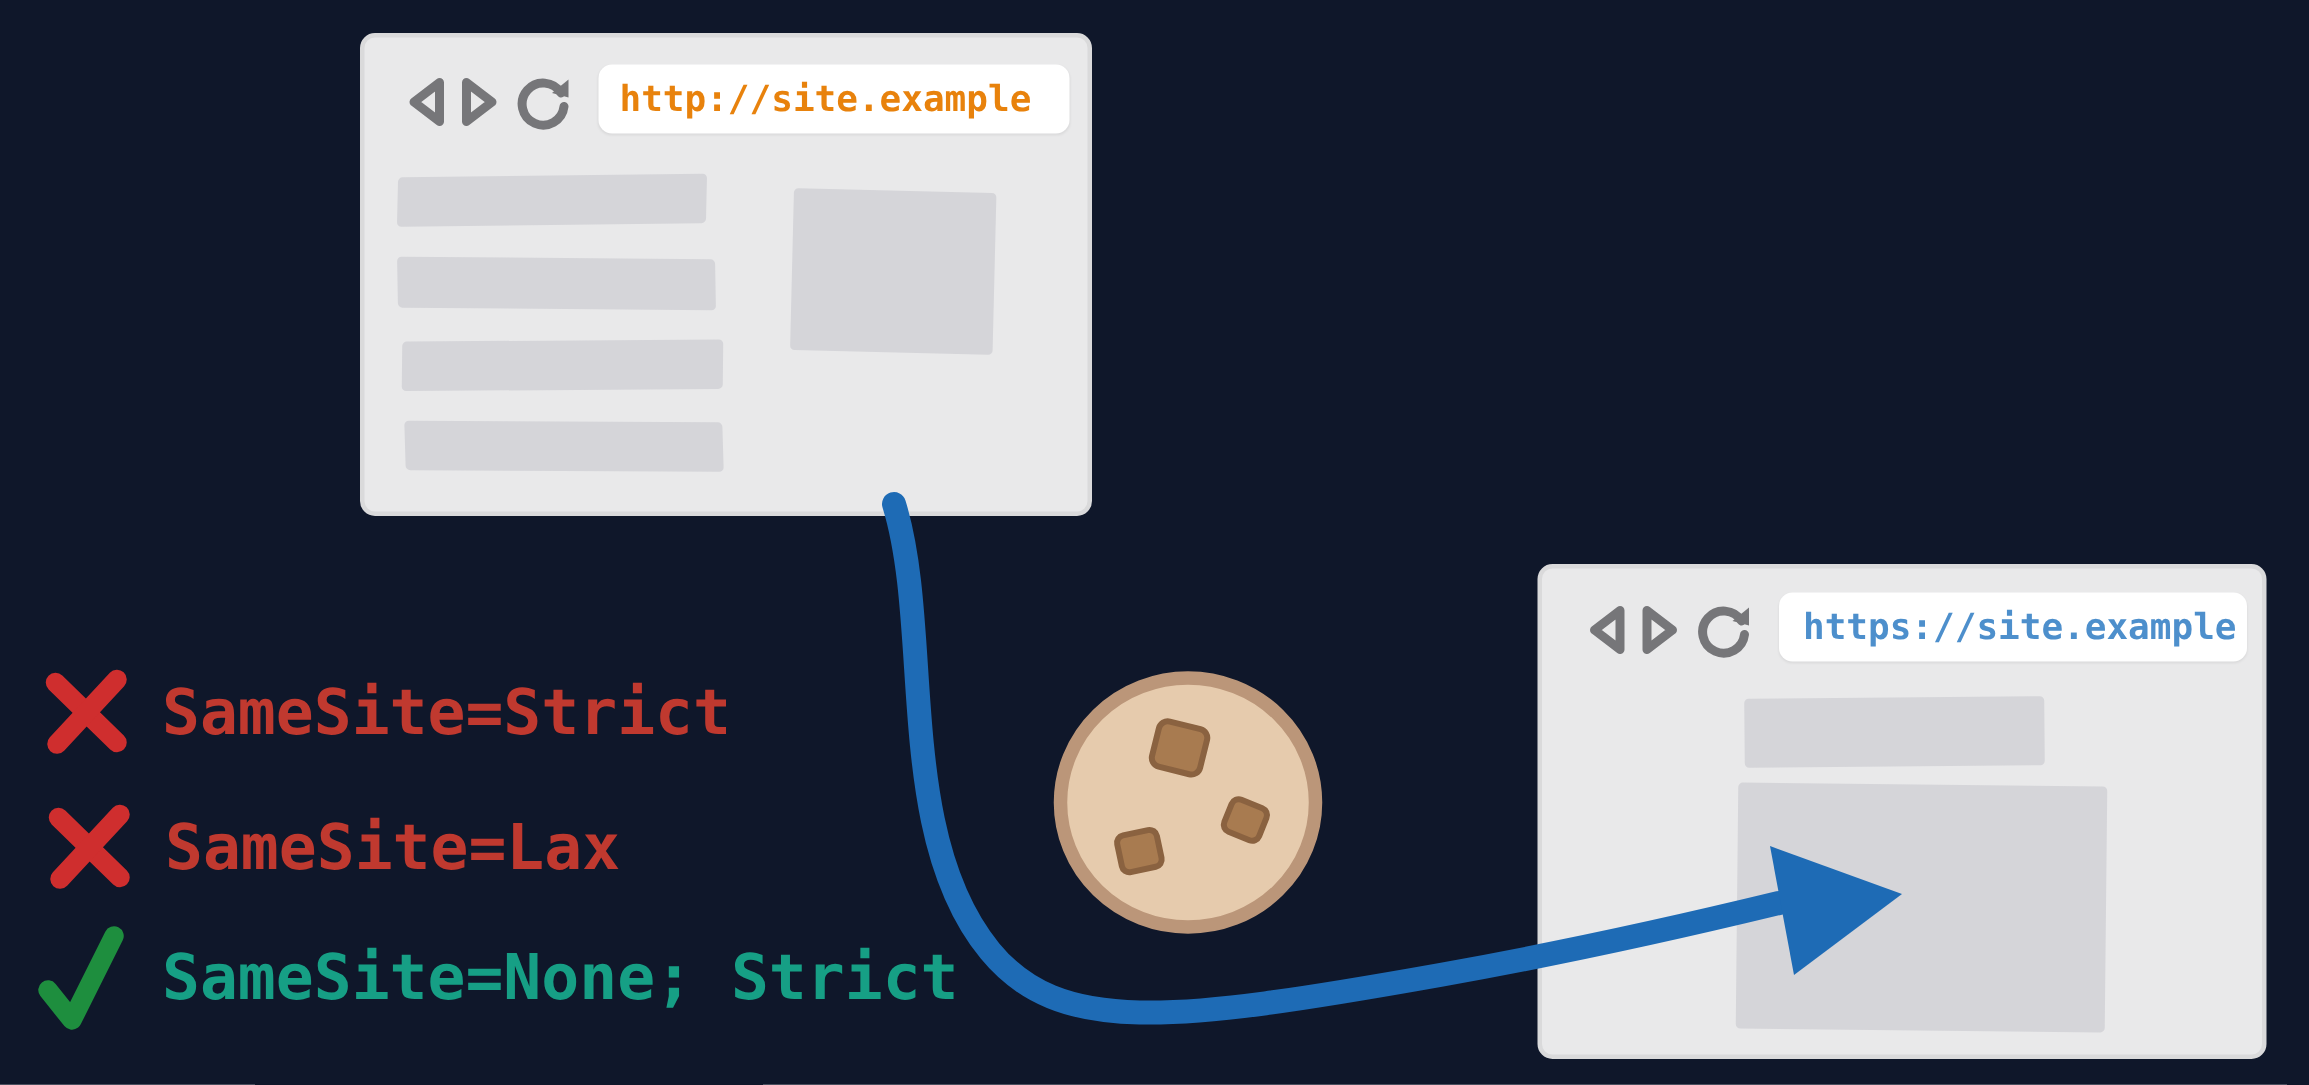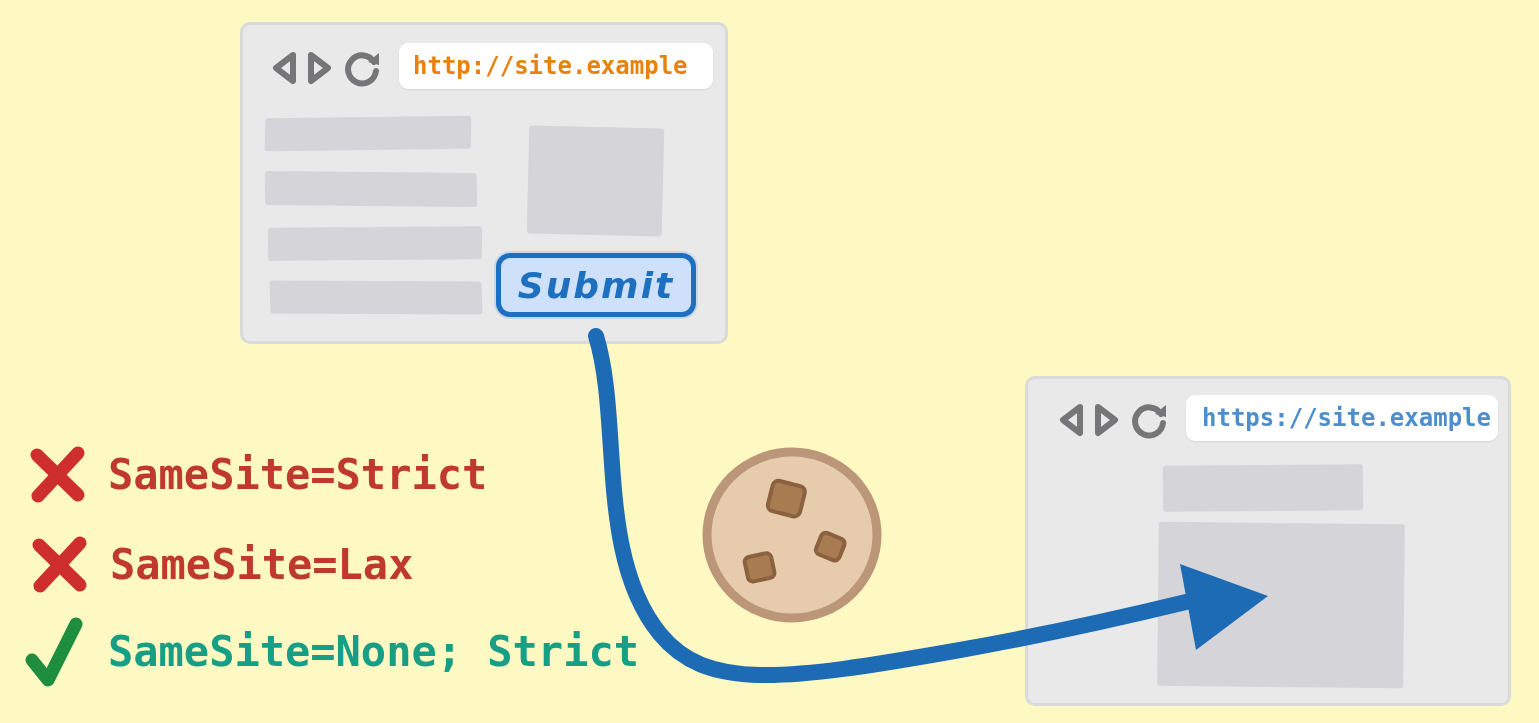--- a/index.html
+++ b/index.html
@@ -1,17 +1,17 @@
 <!DOCTYPE html>
 <html><head>
 <meta charset="utf-8">
 <style>
   html,body{margin:0;padding:0;}
   .canvas{
-    position:relative;width:1539px;height:723px;background:#fef9c3;
+    position:relative;width:1539px;height:723px;background:#0f172a;
     overflow:hidden;font-family:"DejaVu Sans Mono","Liberation Mono",monospace;
   }
 
   
   .browser{
     position:absolute;background:#e9e9ea;border:3px solid #dadadb;
     border-radius:10px;box-sizing:border-box;
   }
   .browser.b1{left:240px;top:22px;width:488px;height:322px;}
   .browser.b2{left:1025px;top:376px;width:486px;height:330px;}
@@ -87,21 +87,20 @@
     <div class="urlbar">
       <span class="url orange">http://site.example</span>
     </div>
 
     <div class="block bar1"></div>
     <div class="block bar2"></div>
     <div class="block bar3"></div>
     <div class="block bar4"></div>
     <div class="block imgbox"></div>
 
-    <button class="submit">Submit</button>
   </div>
 
   <div class="browser b2">
     <svg class="navicon" style="left:30px;top:24px;" width="28" height="34" viewBox="0 0 28 34">
       <polygon points="22,4 5,17 22,30" fill="none" stroke="#767679" stroke-width="6" stroke-linejoin="round"></polygon>
     </svg>
     <svg class="navicon" style="left:64px;top:24px;" width="28" height="34" viewBox="0 0 28 34">
       <polygon points="6,4 23,17 6,30" fill="none" stroke="#767679" stroke-width="6" stroke-linejoin="round"></polygon>
     </svg>
     <svg class="navicon" style="left:102px;top:22px;" width="38" height="38" viewBox="0 0 38 38">

